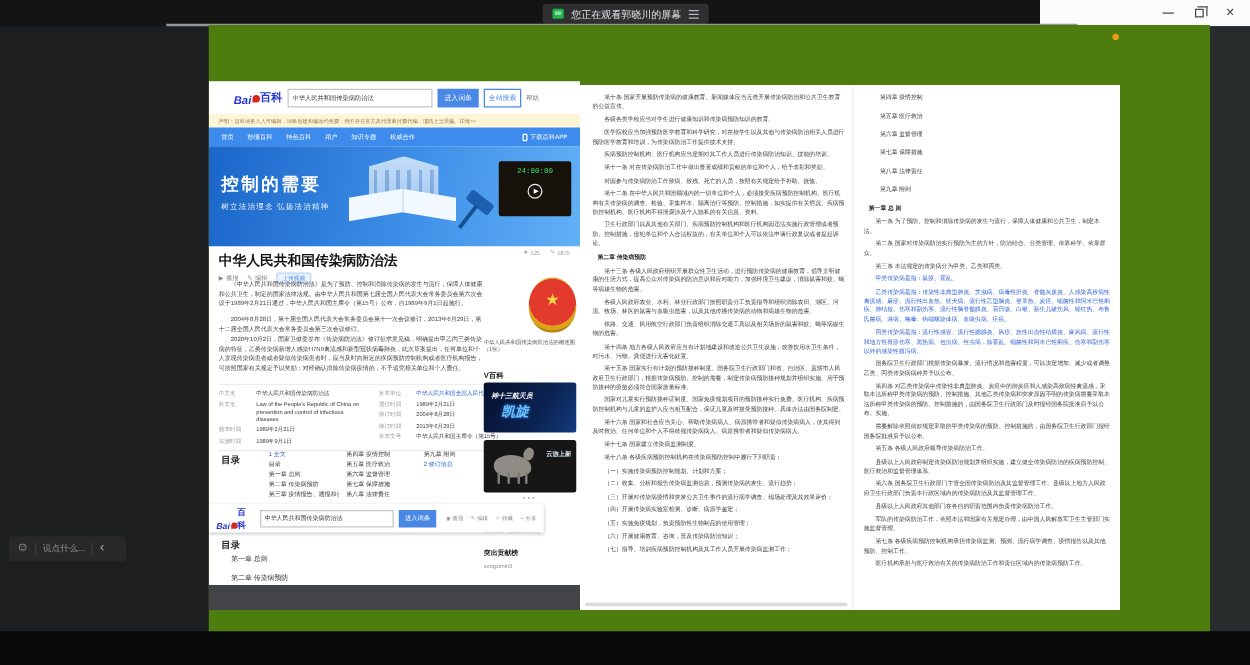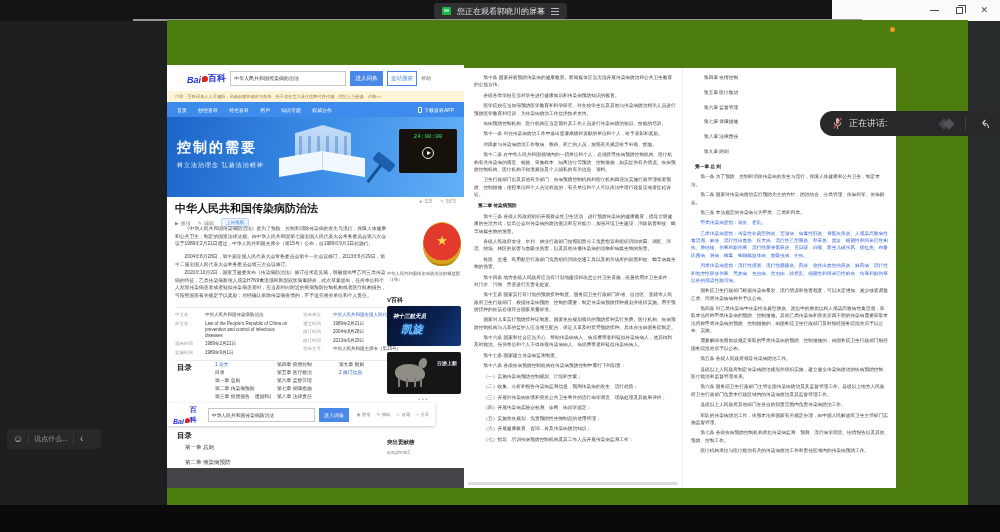--- a/index.html
+++ b/index.html
@@ -447,37 +447,20 @@
           <p>第六条 国务院卫生行政部门主管全国传染病防治及其监督管理工作。县级以上地方人民政府卫生行政部门负责本行政区域内的传染病防治及其监督管理工作。</p>
           <p>县级以上人民政府其他部门在各自的职责范围内负责传染病防治工作。</p>
           <p>军队的传染病防治工作，依照本法和国家有关规定办理，由中国人民解放军卫生主管部门实施监督管理。</p>
           <p>第七条 各级疾病预防控制机构承担传染病监测、预测、流行病学调查、疫情报告以及其他预防、控制工作。</p>
           <p>医疗机构承担与医疗救治有关的传染病防治工作和责任区域内的传染病预防工作。</p>
         </div>
       <div class="doc-scrollbar"></div>
     </div>
   </div>
 
-  <div class="abs speaking">
-    <svg width="11" height="13" viewBox="0 0 11 13">
-      <rect x="4" y="1" width="3" height="6" rx="1.5" fill="#b9b9bd"></rect>
-      <path d="M2.2 5.5 a3.3 3.3 0 0 0 6.6 0" fill="none" stroke="#b9b9bd" stroke-width="1"></path>
-      <line x1="5.5" y1="9" x2="5.5" y2="12" stroke="#b9b9bd" stroke-width="1"></line>
-      <line x1="1.5" y1="11.5" x2="9.5" y2="1" stroke="#e25b52" stroke-width="1.2"></line>
-    </svg>
-    <span class="txt">正在讲话:</span>
-    <span class="dm-wrap">
-      <span class="dm"></span>
-        <span class="dm d2"></span>
-    </span>
-    <span class="sp-sep"></span>
-    <svg width="12" height="12" viewBox="0 0 12 12">
-      <path d="M10.5 10 C10.5 6.2 8 5 4.5 5 M4.5 5 L7.5 2 M4.5 5 L7.5 8" fill="none" stroke="#c9c9cc" stroke-width="1.1"></path>
-    </svg>
-  </div>
 
   <div class="abs chat-pill">
     <span class="emoji">☺</span>
     <span class="chat-sep"></span>
     <span class="txt">说点什么...</span>
     <span class="chat-sep"></span>
     <span class="arrow">‹</span>
   </div>
 
 

